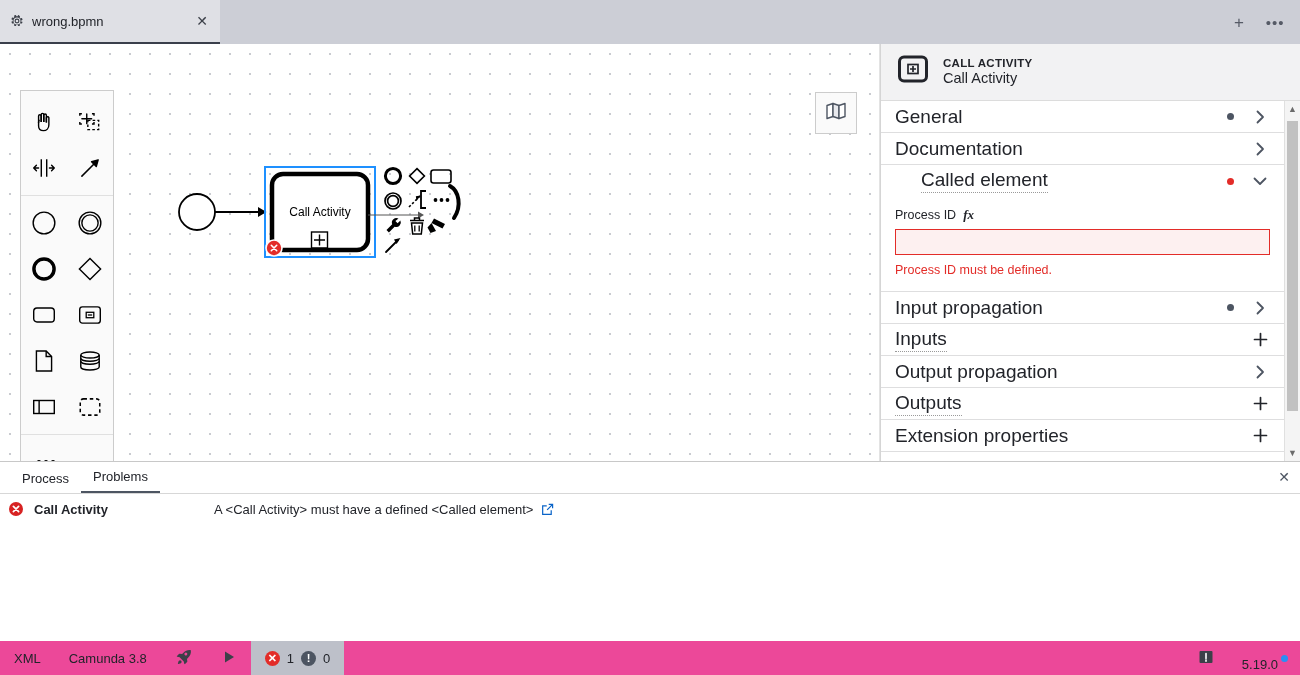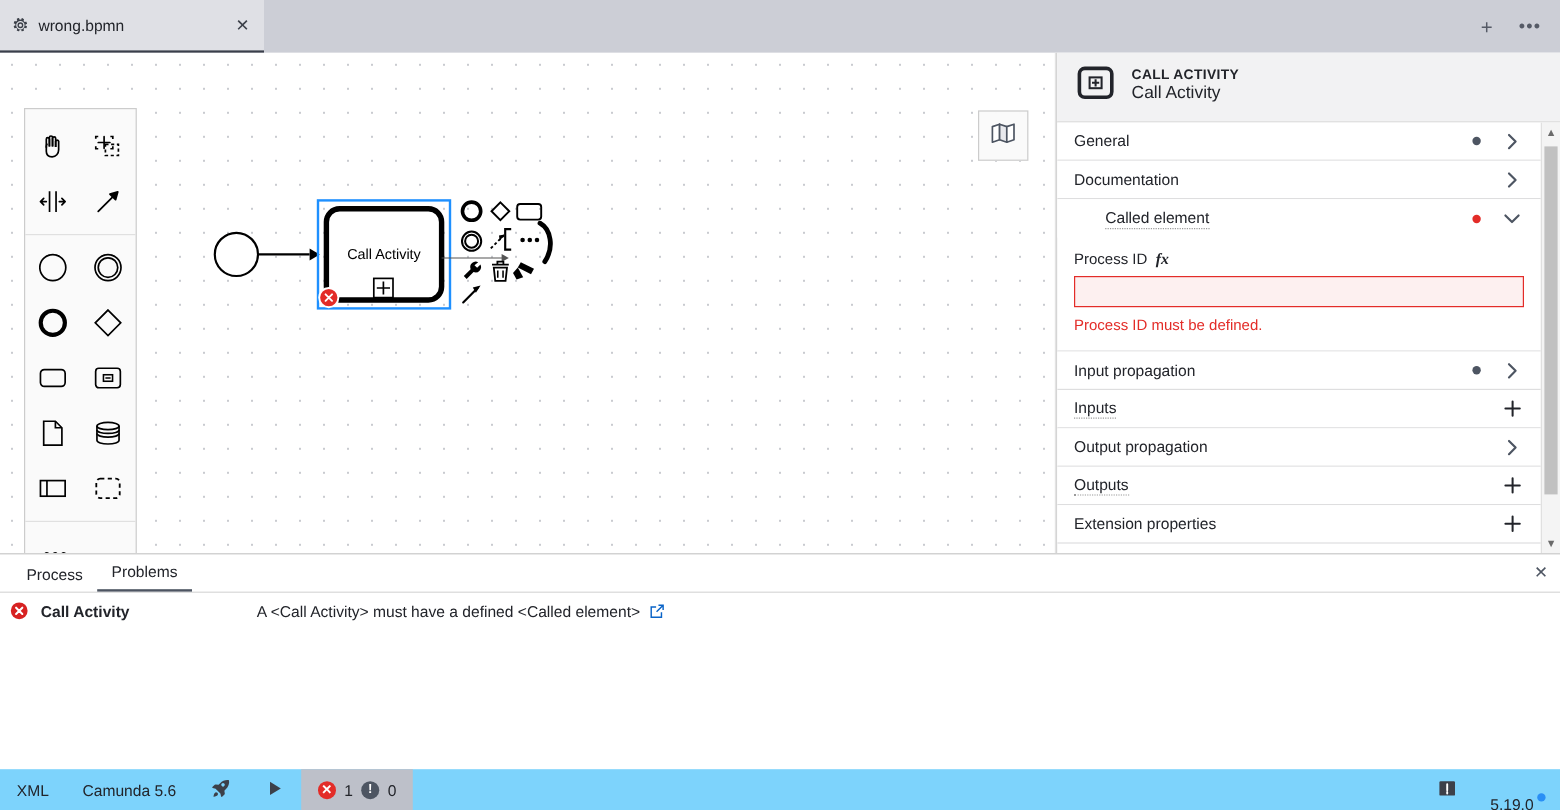--- a/index.html
+++ b/index.html
@@ -137,21 +137,21 @@
   }
   .group-header {
     display: flex; align-items: center;
     height: 32px;
     padding: 0 14px 0 14px;
     border-bottom: 1px solid #dededf;
     cursor: pointer;
     background: #ffffff;
   }
   .group-header .gh-label {
-    font-size: 13px; color: #22242a; flex: 1 1 auto;
+    font-size: 19px; color: #22242a; flex: 1 1 auto;
   }
   .group-header .gh-label.dotted {
     border-bottom: 1px dotted #9a9a9a;
     align-self: center;
     flex: 0 0 auto;
     padding-bottom: 1px;
   }
   .gh-spacer { flex: 1 1 auto; }
   .dot { width: 7px; height: 7px; border-radius: 50%; flex: 0 0 auto; }
   .dot.grey { background: #4d5562; }
@@ -247,22 +247,22 @@
     font-size: 13px; font-weight: bold; color: #22242a;
     width: 170px; flex: 0 0 auto;
   }
   .problem-msg { font-size: 13px; color: #22242a; display: flex; align-items: center; gap: 8px; }
   .ext-link { color: #0a64c8; display: inline-flex; cursor: pointer; }
 
   
   .statusbar {
     position: absolute; left: 0; bottom: 0;
     width: 1300px; height: 34px;
-    background: #7dd3fc;
-    display: flex; 
+    background: #ec4899;
+    display: flex; align-items: center;
     font-size: 13px; color: #22242a;
   }
   .sb-item {
     display: flex; align-items: center; gap: 7px;
     padding: 0 14px; height: 34px; cursor: pointer;
   }
   .sb-item.highlight { background: #bdc0c9; }
   .sb-spacer { flex: 1 1 auto; }
   .sb-badge-err {
     width: 15px; height: 15px; border-radius: 50%;
@@ -654,21 +654,21 @@
       </span>
     </span>
   </div>
 </div>
 
 <div class="statusbar">
   <div class="sb-item">
     <span>XML</span>
   </div>
   <div class="sb-item">
-    <span>Camunda 5.6</span>
+    <span>Camunda 3.8</span>
   </div>
   <div class="sb-item">
     <span>
       <svg width="18" height="18" viewBox="0 0 20 20" fill="#3c4049">
         <path d="M17.6 2.4c-3.2-.5-6 .6-8.2 2.8L7.9 6.7l-2.6-.4a1 1 0 0 0-.9.3L2.2 8.8c-.3.3-.1.8.3.9l2.7.7.2.2 4 4 .2.2.7 2.7c.1.4.6.6.9.3l2.2-2.2c.2-.2.3-.6.3-.9l-.4-2.6 1.5-1.5c2.2-2.2 3.3-5 2.8-8.2zm-4.4 5.4a1.6 1.6 0 1 1-2.3-2.3 1.6 1.6 0 0 1 2.3 2.3z"></path>
         <path d="M4.4 14.2c-.9.9-1.2 3.6-1.2 3.6s2.7-.3 3.6-1.2a1.7 1.7 0 1 0-2.4-2.4z"></path>
       </svg>
     </span>
   </div>
   <div class="sb-item">

